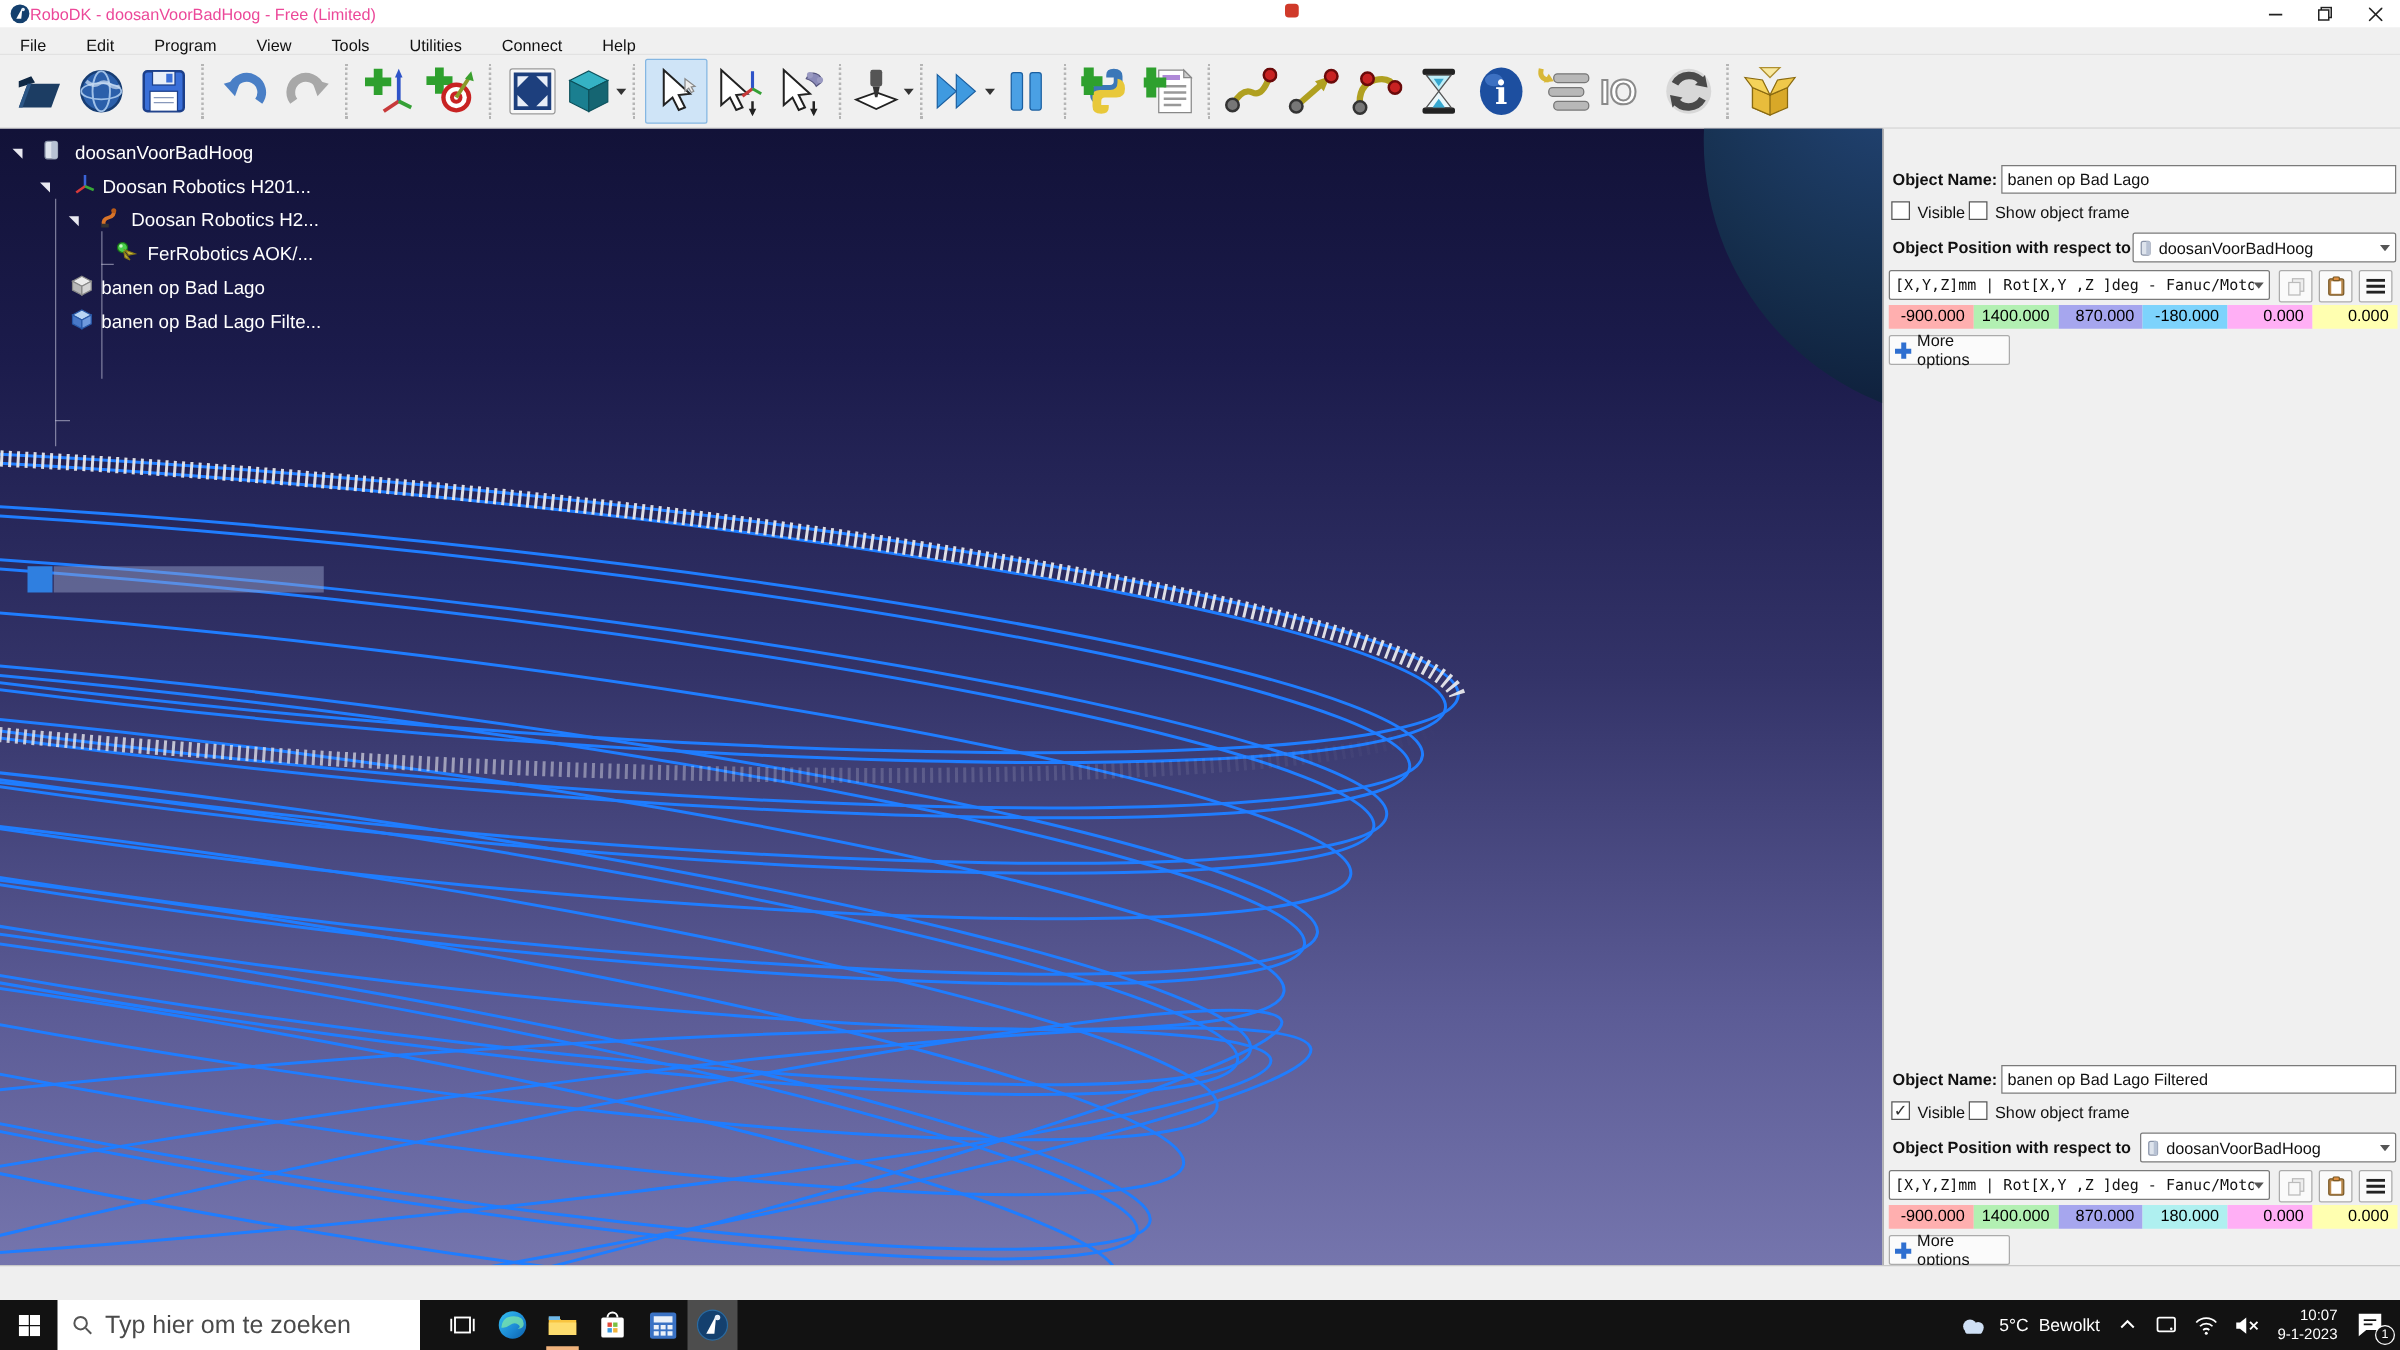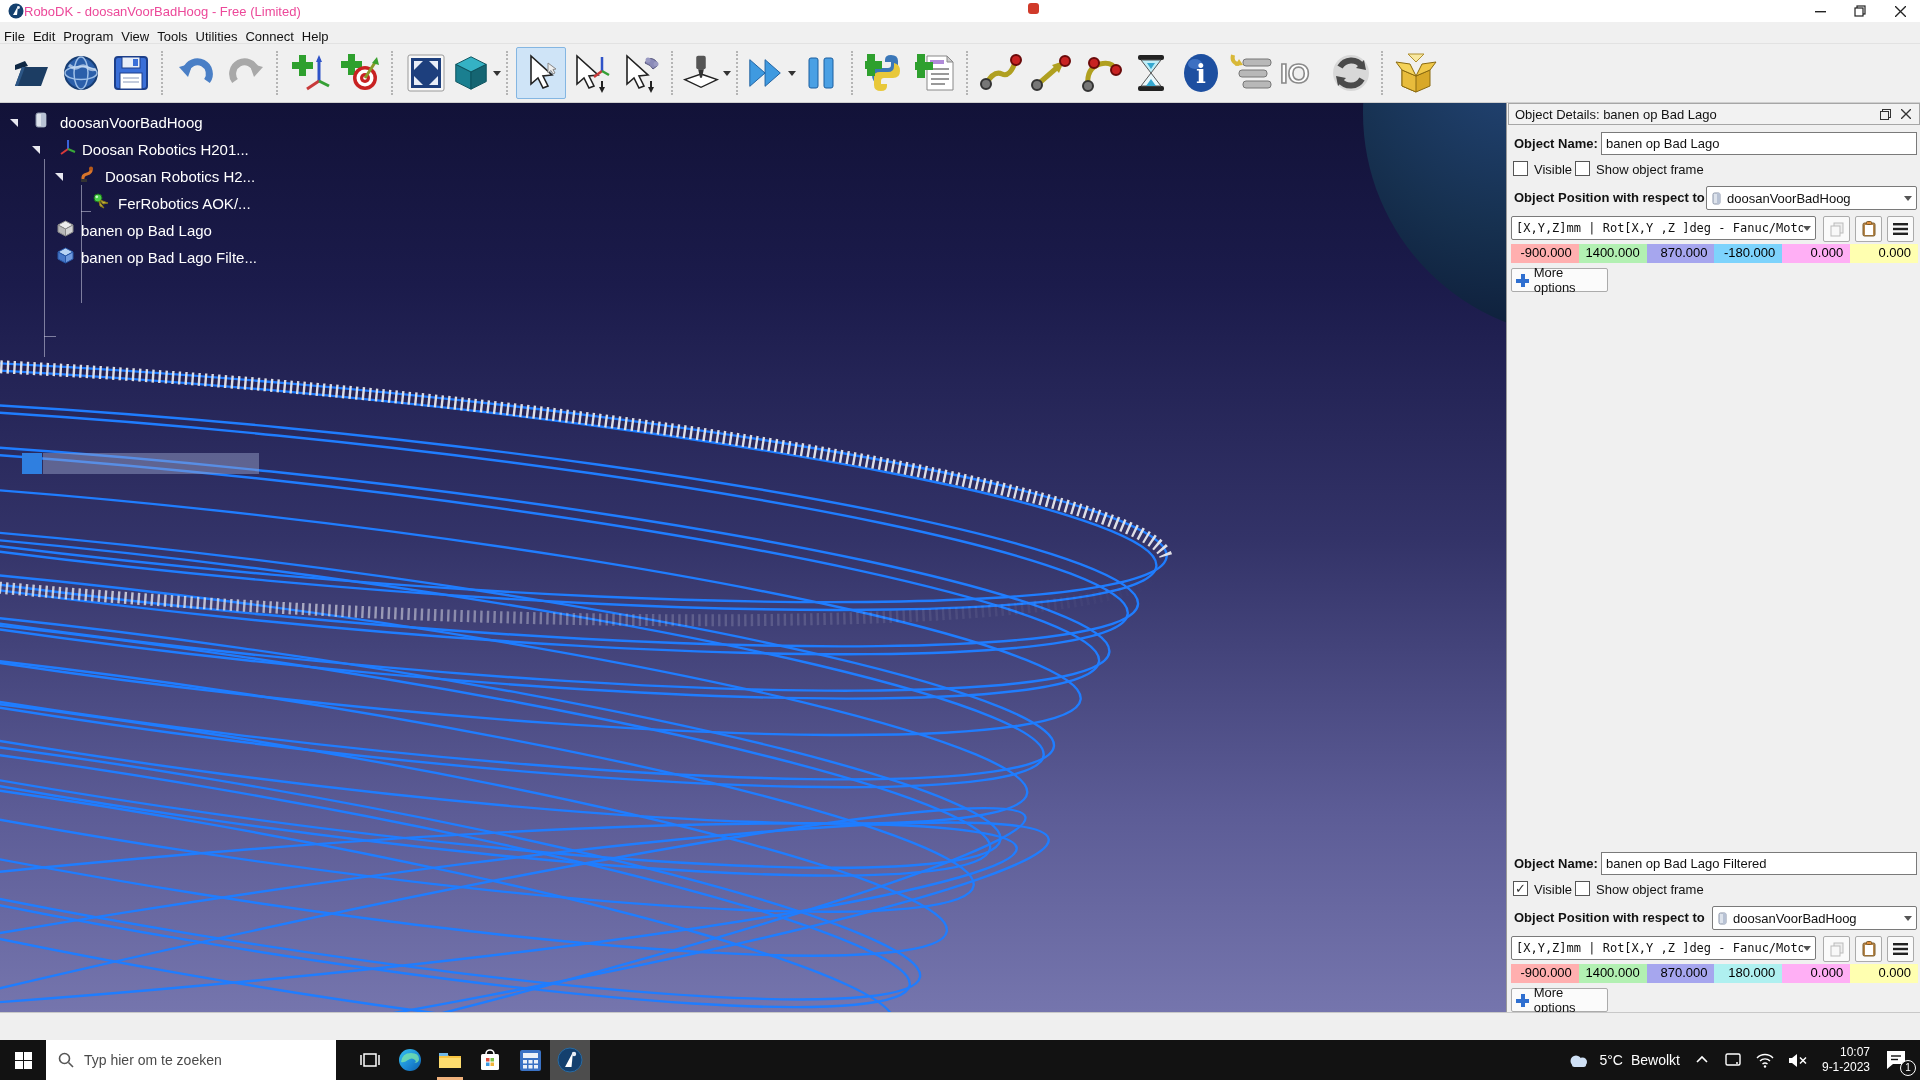--- a/index.html
+++ b/index.html
@@ -7,21 +7,21 @@
   .abs { position:absolute; }
 
   
   #titlebar { position:absolute; left:0; top:0; width:1920px; height:22px; background:#ffffff; display:flex; align-items:center; }
   #title-text { font-size:13px; color:#ec4899; margin-left:8px; }
   .win-ctrl { width:40px; height:22px; display:flex; align-items:center; justify-content:center; color:#222; font-size:12px; }
   #rec-dot { position:absolute; left:1028px; top:3px; width:11px; height:11px; background:#d03a2a; border-radius:3px; }
 
   
   #menubar { position:absolute; left:0; top:22px; width:1920px; height:22px; background:#f0f0f0; display:flex; align-items:center; border-bottom:1px solid #e2e2e2; }
-  .menu-item { font-size:13px; color:#111; padding:0 4px; height:14px; line-height:22px; }
+  .menu-item { font-size:13px; color:#111; padding:0 16px; height:14px; line-height:22px; }
 
   
   #toolbar { position:absolute; left:0; top:44px; width:1920px; height:59px; background:#f0f0f0; border-bottom:1px solid #cfcfcf; display:flex; align-items:center; padding-left:6px; }
   .tb-sep { width:5px; height:44px; border-left:2px dotted #b5b5b5; margin:0 5px; }
   .tb-btn { width:50px; height:52px; display:flex; align-items:center; justify-content:center; position:relative; }
   .tb-btn.active { background:#cfe4f7; border:1px solid #84b6e2; border-radius:2px; }
   .tb-caret { width:0; height:0; border-left:4px solid transparent; border-right:4px solid transparent; border-top:5px solid #333; margin-left:2px; align-self:center; }
 
   
   #viewport { position:absolute; left:0; top:103px; width:1506px; height:909px;
@@ -57,21 +57,21 @@
   .more-btn { position:absolute; left:4px; width:97px; height:24px; background:#fbfbfb; border:1px solid #ababab; border-radius:2px; display:flex; align-items:center; font-size:13px; color:#111; gap:5px; padding-left:4px; }
   .plus-ico { width:13px; height:13px; position:relative; }
   .plus-ico:before { content:""; position:absolute; left:5px; top:0; width:4px; height:13px; background:#2f6fd0; }
   .plus-ico:after { content:""; position:absolute; left:0; top:5px; width:13px; height:4px; background:#2f6fd0; }
 
   
   #strip { position:absolute; left:0; top:1012px; width:1920px; height:28px; background:#efefef; border-top:1px solid #c8c8c8; }
   #taskbar { position:absolute; left:0; top:1040px; width:1920px; height:40px; background:#121212; display:flex; align-items:center; }
   #start-btn { width:46px; height:40px; display:flex; align-items:center; justify-content:center; }
   #search-box { width:290px; height:40px; background:#ffffff; display:flex; align-items:center; gap:10px; padding-left:12px; }
-  #search-box span { font-size:14px; color:#4a4a4a; }
+  #search-box span { font-size:20px; color:#4a4a4a; }
   .tb-app { width:40px; height:40px; display:flex; align-items:center; justify-content:center; position:relative; }
   .tb-app.open:after { content:""; position:absolute; left:7px; bottom:0; width:26px; height:3px; background:#f0b27c; }
   .tb-app.focused { background:#4d4d4d; }
   #tray { margin-left:auto; display:flex; align-items:center; gap:14px; padding-right:10px; color:#fff; }
   #weather { display:flex; align-items:center; gap:8px; font-size:14px; color:#fff;justify-content:center; }
   #clock { text-align:right; font-size:12px; line-height:15px; color:#fff; }
   #notif { position:relative; width:26px; height:26px; }
   #notif-badge { position:absolute; right:-6px; bottom:-3px; width:16px; height:16px; border:1.5px solid #fff; border-radius:50%; background:#121212; color:#fff; font-size:10px; text-align:center; line-height:14px; }
 </style>
 </head>
@@ -447,33 +447,20 @@
           <polygon points="16,5 8.5,9 8.5,16 16,12" fill="#6f9ade" stroke="#2858a8"></polygon>
         </svg>
       <span class="tree-label" style="left:81px">banen op Bad Lago Filte...</span>
     </div>
   </div>
 </div>
 
 <div id="right-area">
 
   <div class="panel" style="top:0;height:196px">
-    <div class="panel-header">
-      <span>Object Details: banen op Bad Lago</span>
-      <span class="ph-btns">
-        <svg width="11" height="11" viewBox="0 0 11 11" fill="none" stroke="#333">
-            <rect x="2.5" y="0.5" width="8" height="8"></rect>
-            <rect x="0.5" y="2.5" width="8" height="8" fill="#f2f2f2"></rect>
-          </svg>
-        <svg width="10" height="10" viewBox="0 0 10 10" stroke="#333" stroke-width="1.3">
-            <line x1="0" y1="0" x2="10" y2="10"></line>
-            <line x1="10" y1="0" x2="0" y2="10"></line>
-          </svg>
-      </span>
-    </div>
     <span class="label-bold abs" style="left:7px;top:33px">Object Name:</span>
     <div class="txt-input" style="left:94px;top:29px;width:316px">banen op Bad Lago</div>
     <div class="cb" style="left:6px;top:58px"><span class="mark">✓</span></div>
     <span class="cb-label" style="left:27px;top:59px">Visible</span>
     <div class="cb" style="left:68px;top:58px"><span class="mark">✓</span></div>
     <span class="cb-label" style="left:89px;top:59px">Show object frame</span>
     <span class="label-bold abs" style="left:7px;top:87px">Object Position with respect to</span>
     <div class="combo" style="left:199px;top:83px;width:211px">
       <svg width="12" height="13" viewBox="0 0 12 13" style="margin-right:4px">
           <rect x="2" y="1" width="7" height="11" rx="1.5" fill="#dde3ec" stroke="#8a94a8"></rect>

